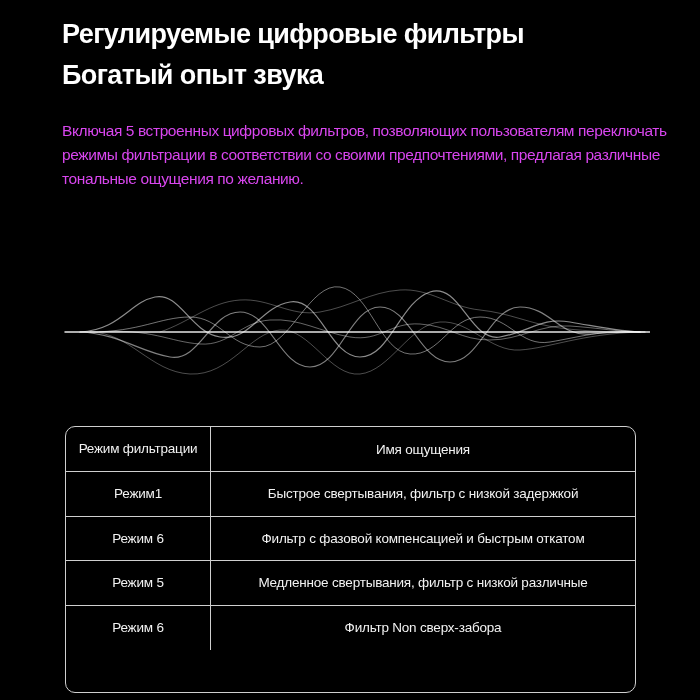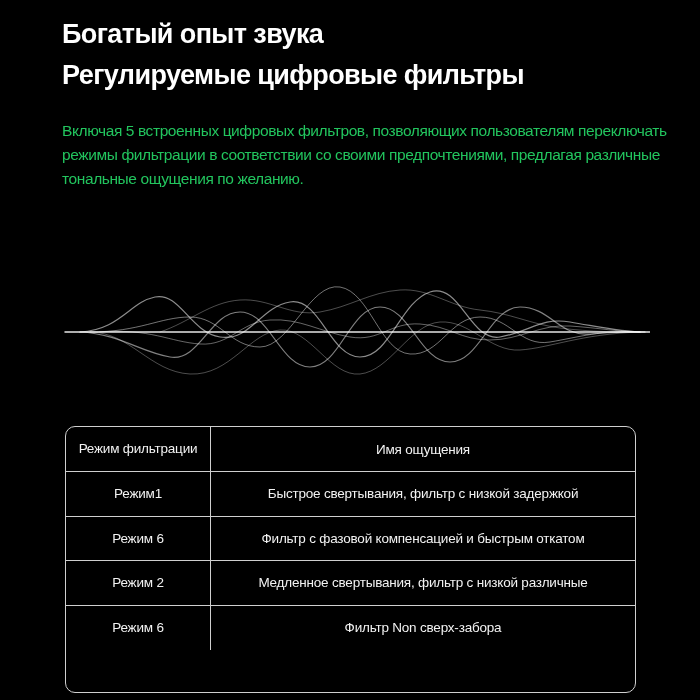--- a/index.html
+++ b/index.html
@@ -8,21 +8,21 @@
     font-family: "Liberation Sans", "DejaVu Sans", sans-serif;
     position: relative; overflow: hidden;
   }
   .title {
     position: absolute; left: 62px; top: 14px;
     font-size: 27px; font-weight: bold; line-height: 41px;
     letter-spacing: -0.6px; color: #fff;
   }
   .desc {
     position: absolute; left: 62px; top: 119px; width: 630px;
-    font-size: 15.5px; line-height: 24px; color: #22c55e; letter-spacing: -0.4px;
+    font-size: 15.5px; line-height: 24px; color: #d946ef; letter-spacing: -0.4px;
   }
   .wave { position: absolute; left: 60px; top: 262px; width: 590px; height: 130px; }
   .tbl {
     position: absolute; left: 65px; top: 426px; width: 571px; height: 267px;
     border: 1.5px solid #cfcfcf; border-radius: 10px; box-sizing: border-box;
     overflow: hidden;
   }
   .row { display: flex; border-bottom: 1.5px solid #cfcfcf; box-sizing: border-box; }
   .row:last-child { border-bottom: none; }
   .cell {
@@ -32,22 +32,22 @@
   .c1 { width: 145px; border-right: 1.5px solid #cfcfcf; text-align: center; }
   .c2 { flex: 1; }
   .head { height: 45px; }
   .head .c1 { line-height: 16px; }
   .r { height: 44.5px; }
 </style>
 </head>
 <body>
 
 <div class="title">
+  <div>Регулируемые цифровые фильтры</div>
   <div>Богатый опыт звука</div>
-  <div>Регулируемые цифровые фильтры</div>
 </div>
 
 <div class="desc">Включая 5 встроенных цифровых фильтров, позволяющих пользователям переключать режимы фильтрации в соответствии со своими предпочтениями, предлагая различные тональные ощущения по желанию.</div>
 
 <svg class="wave" viewBox="0 0 590 130" preserveAspectRatio="none">
   <g fill="none" stroke="#ffffff" stroke-linecap="round">
     <path d="M5 70 L590 70" stroke-width="1.5" stroke-opacity="0.9"></path>
     <path d="M20 70 C60 68,70 40,95 35 C120 30,130 70,160 75 C190 80,200 45,230 40 C260 35,270 95,300 95 C330 95,340 40,370 30 C400 20,410 80,440 75 C470 70,480 55,510 60 C540 65,560 70,585 70" stroke-width="1.2" stroke-opacity="0.55"></path>
     <path d="M20 70 C60 72,80 90,110 95 C140 100,150 50,180 50 C210 50,220 105,250 105 C280 105,290 45,320 45 C350 45,360 100,390 100 C420 100,430 45,460 45 C490 45,500 75,530 72 C555 70,570 70,585 70" stroke-width="1.2" stroke-opacity="0.5"></path>
     <path d="M30 70 C80 70,100 55,130 55 C160 55,170 85,200 85 C230 85,250 20,280 25 C310 30,320 90,350 92 C380 94,390 55,420 55 C450 55,460 85,490 80 C520 75,540 68,580 70" stroke-width="1" stroke-opacity="0.45"></path>
@@ -64,20 +64,20 @@
   </div>
   <div class="row r">
     <div class="cell c1">Режим1</div>
     <div class="cell c2">Быстрое свертывания, фильтр с низкой задержкой</div>
   </div>
   <div class="row r">
     <div class="cell c1">Режим 6</div>
     <div class="cell c2">Фильтр с фазовой компенсацией и быстрым откатом</div>
   </div>
   <div class="row r">
-    <div class="cell c1">Режим 2</div>
+    <div class="cell c1">Режим 5</div>
     <div class="cell c2">Медленное свертывания, фильтр с низкой различные</div>
   </div>
   <div class="row r">
     <div class="cell c1">Режим 6</div>
     <div class="cell c2">Фильтр Non сверх-забора</div>
   </div>
 </div>
 
 </body></html>

